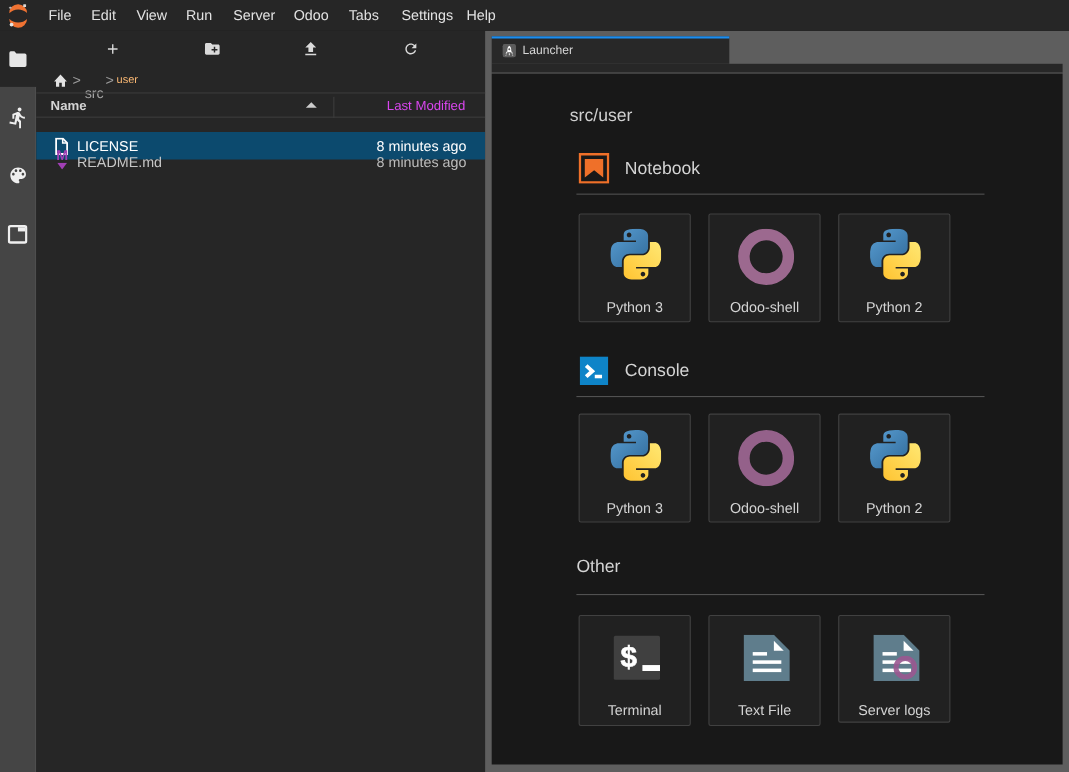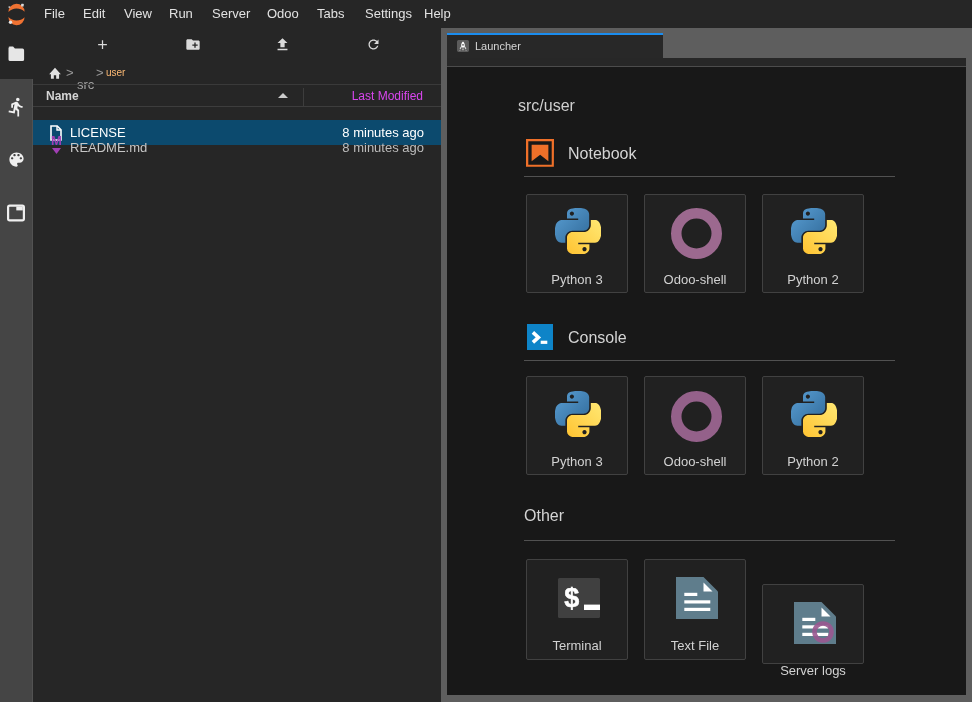--- a/index.html
+++ b/index.html
@@ -228,21 +228,21 @@
     </svg>
   </div>
   <div class="clabel" style="top:78px">Terminal</div>
 </div>
 <div class="card" style="left:644px;top:559px;height:101px">
   <svg style="position:absolute;left:30.5px;top:16.5px" width="42" height="42" viewBox="0 0 42 42">
       <use href="#txtfile"></use>
     </svg>
   <div class="clabel" style="top:78px">Text File</div>
 </div>
-<div class="card" style="left:762px;top:584px;height:80px">
+<div class="card" style="left:762px;top:559px;height:98px">
   <svg style="position:absolute;left:30.5px;top:16.5px" width="42" height="42" viewBox="0 0 42 42">
       <use href="#txtfile"></use>
     </svg>
   <svg style="position:absolute;left:49px;top:36px" width="22" height="22" viewBox="0 0 22 22">
     <circle cx="11" cy="11" r="8.5" fill="none" stroke="#9a5890" stroke-width="4.6" opacity="0.9"></circle>
   </svg>
   <div class="clabel" style="top:78px">Server logs</div>
 </div>
 
 </body></html>

